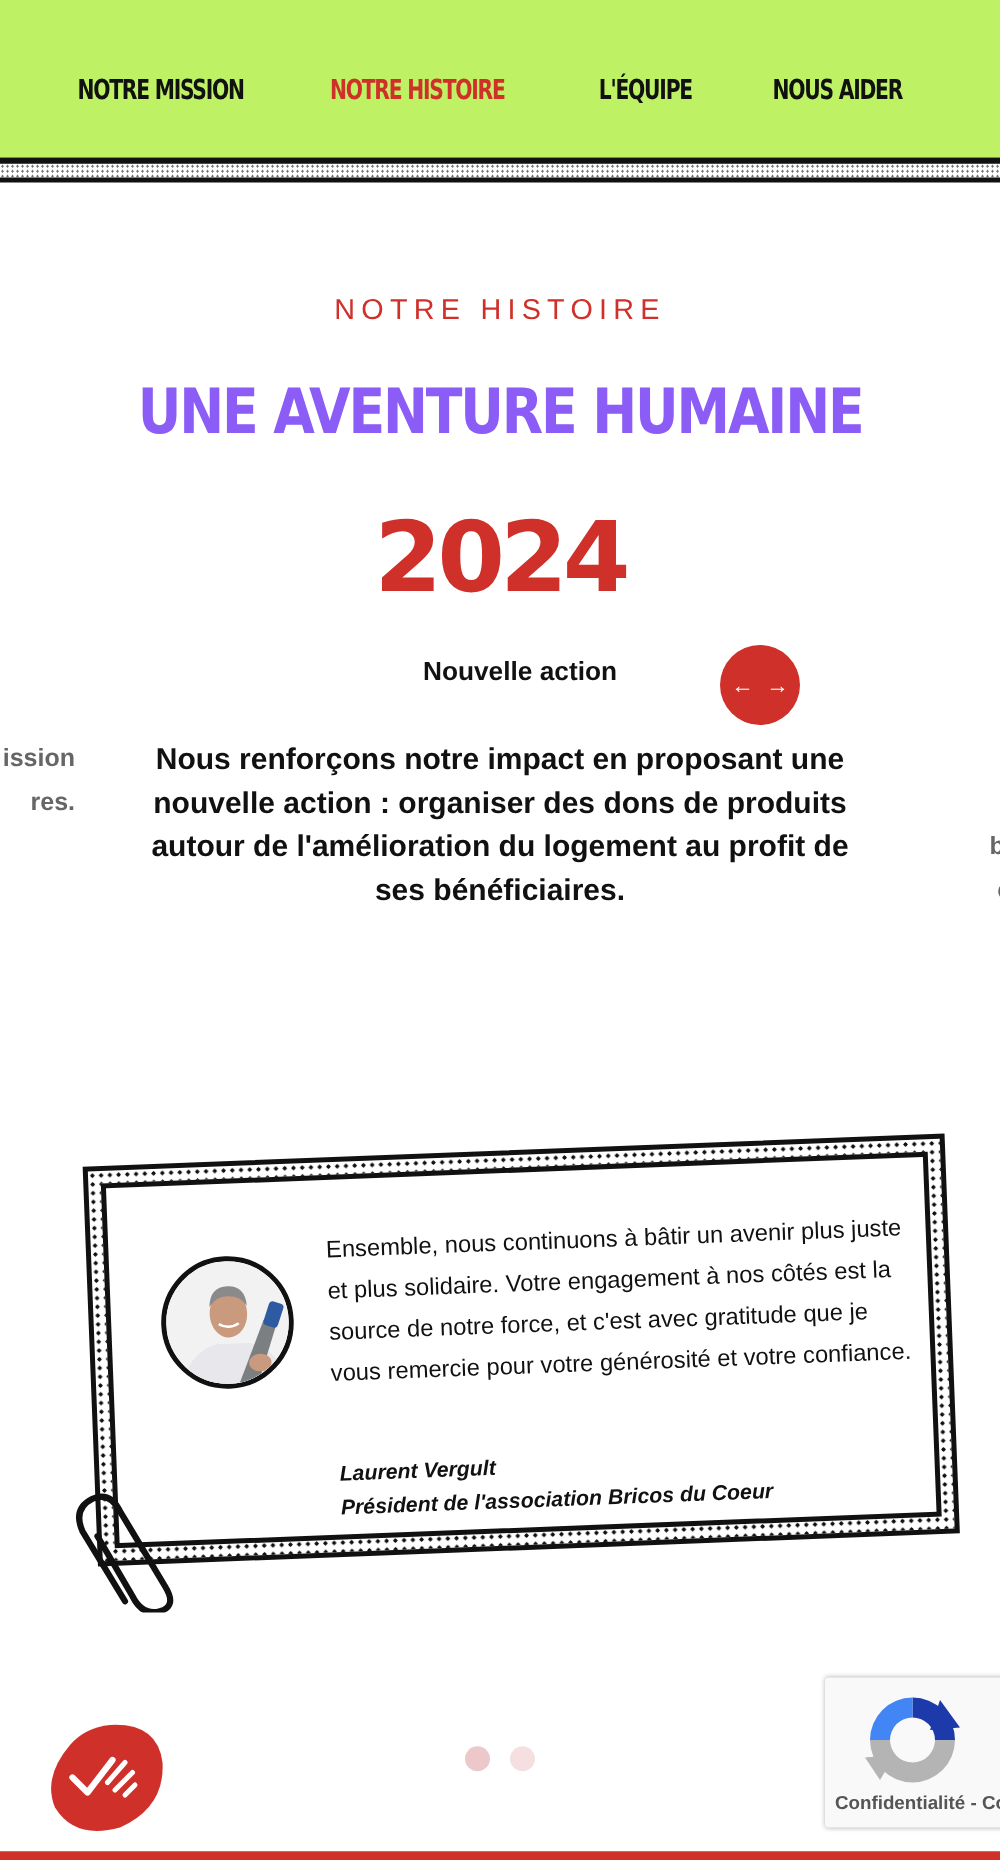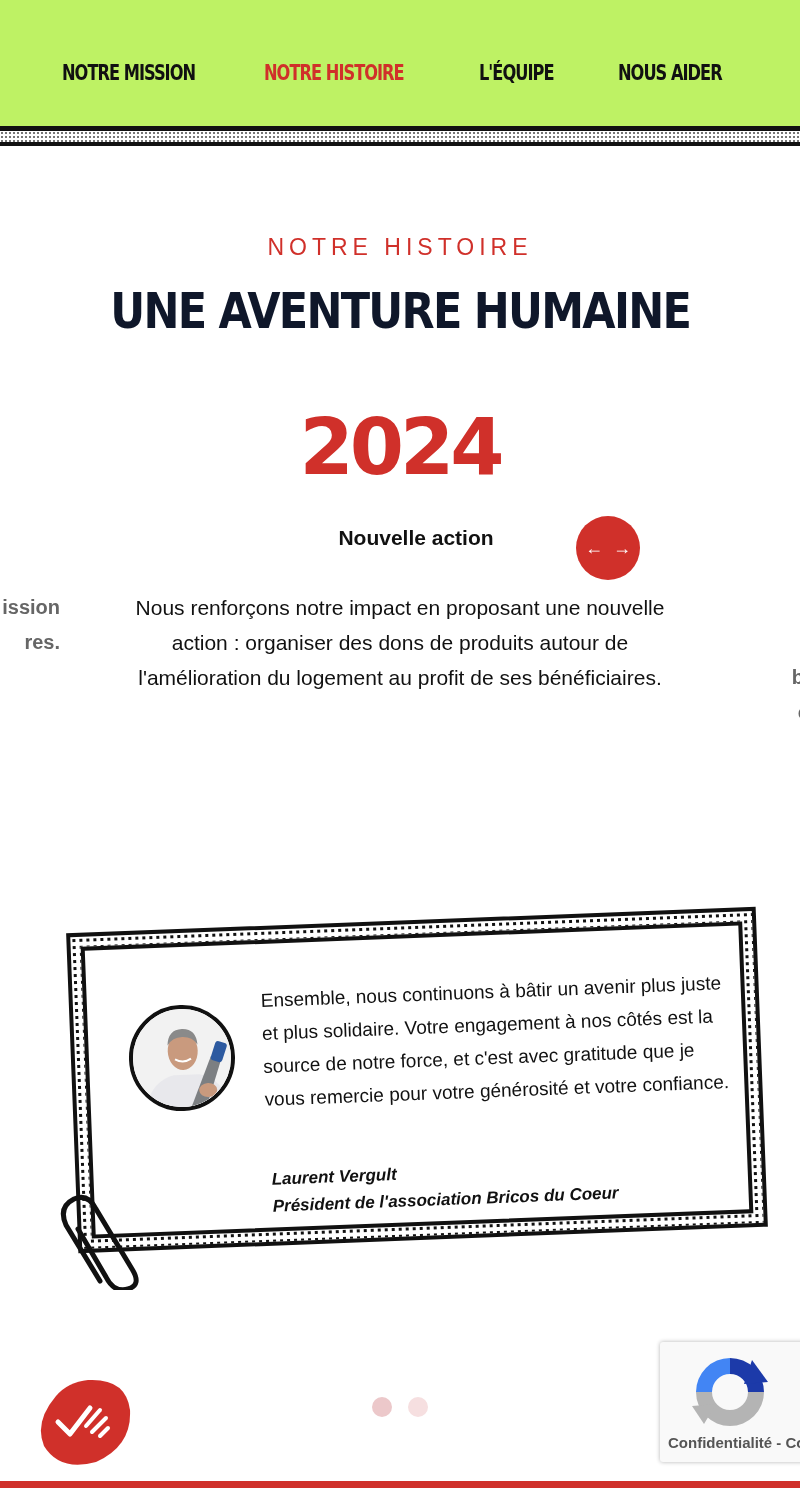--- a/index.html
+++ b/index.html
@@ -10,28 +10,28 @@
   .nav { position: absolute; top: 0; left: 0; width: 800px; height: 126px; background: #bef264; }
   .nav-item { position: absolute; top: 60px; font-family: "DejaVu Sans", sans-serif; font-weight: 900; font-size: 22px; letter-spacing: -1.2px; color: #111; text-transform: uppercase; transform: scaleX(0.82); transform-origin: left center; white-space: nowrap; cursor: pointer; font-stretch: condensed; }
   .nav-item.active { color: #d0302a; }
   .nav-border { position: absolute; top: 126px; left: 0; width: 800px; height: 20px; border-top: 5px solid #111; border-bottom: 4px solid #111;
     background-color: #fff;
     background-image: radial-gradient(#777 35%, transparent 40%);
     background-size: 4px 4px; }
 
   
   .eyebrow { position: absolute; top: 234px; left: 0; width: 800px; text-align: center; color: #d0302a; font-size: 23px; letter-spacing: 5px; font-family: "Liberation Sans", sans-serif; }
-  .title { position: absolute; top: 282px; left: 0; width: 800px; text-align: center; color: #0f172a; font-family: "DejaVu Sans", sans-serif; font-weight: 900; font-size: 50px; letter-spacing: -2px; }
+  .title { position: absolute; top: 300px; left: 0; width: 800px; text-align: center; color: #8b5cf6; font-family: "DejaVu Sans", sans-serif; font-weight: 900; font-size: 50px; letter-spacing: -2px; }
   .title span { display: inline-block; transform: scaleX(0.86); }
   .year { position: absolute; top: 402px; left: 0; width: 800px; text-align: center; color: #d0302a; font-family: "DejaVu Sans", sans-serif; font-weight: 900; font-size: 78px; letter-spacing: -4px; }
 
   
   .slide-title { position: absolute; top: 526px; left: 0; width: 800px; text-align: center; font-weight: 700; font-size: 21px; color: #111; padding-left: 32px; }
   .slider-btn { position: absolute; top: 516px; left: 576px; width: 64px; height: 64px; border-radius: 50%; background: #d0302a; color: #fff; display: flex; align-items: center; justify-content: center; gap: 10px; font-size: 18px; font-weight: 700; cursor: pointer; }
-  .slide-text { position: absolute; top: 590px; left: 120px; width: 560px; text-align: center; font-weight: 400; font-size: 21px; line-height: 35px; color: #111; }
+  .slide-text { position: absolute; top: 590px; left: 120px; width: 560px; text-align: center; font-weight: 700; font-size: 24px; line-height: 35px; color: #111; }
   .peek-left { position: absolute; top: 590px; left: -40px; width: 100px; text-align: right; font-weight: 700; font-size: 20px; line-height: 35px; color: #666; }
   .peek-right { position: absolute; top: 590px; left: 755px; width: 120px; text-align: center; font-weight: 700; font-size: 20px; line-height: 35px; color: #666; white-space: nowrap; }
 
   
   .card-wrap { position: absolute; top: 920px; left: 72px; width: 690px; height: 320px; transform: rotate(-2.2deg); transform-origin: center; }
   .card-outer { position: absolute; inset: 0; border: 4px solid #111;
     background-color: #fff;
     background-image: radial-gradient(#111 30%, transparent 36%);
     background-size: 7px 7px; }
   .card-inner { position: absolute; top: 14px; left: 14px; right: 14px; bottom: 14px; background: #fff; border: 4px solid #111; }

